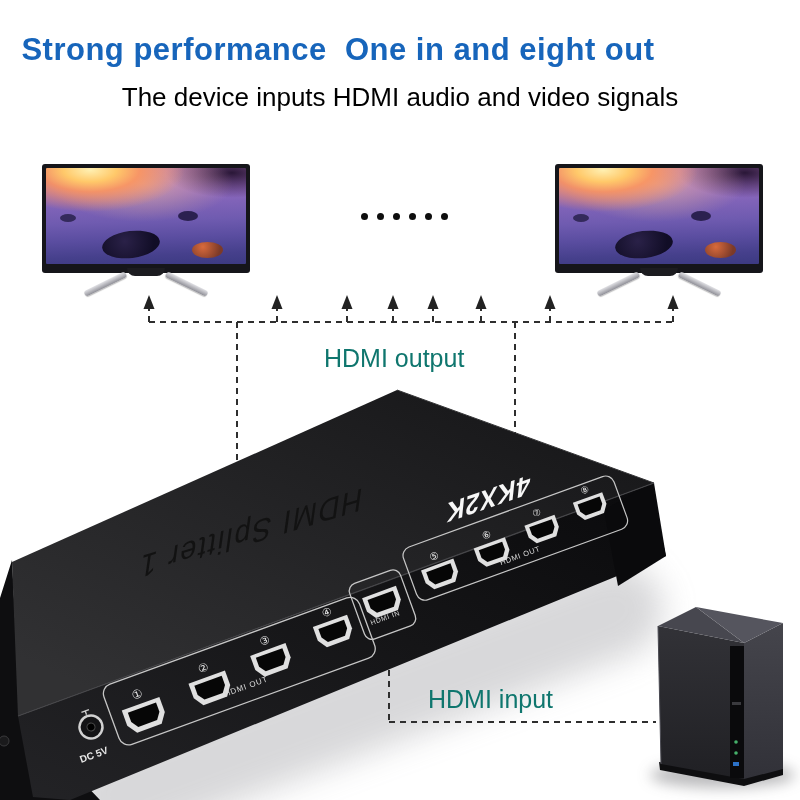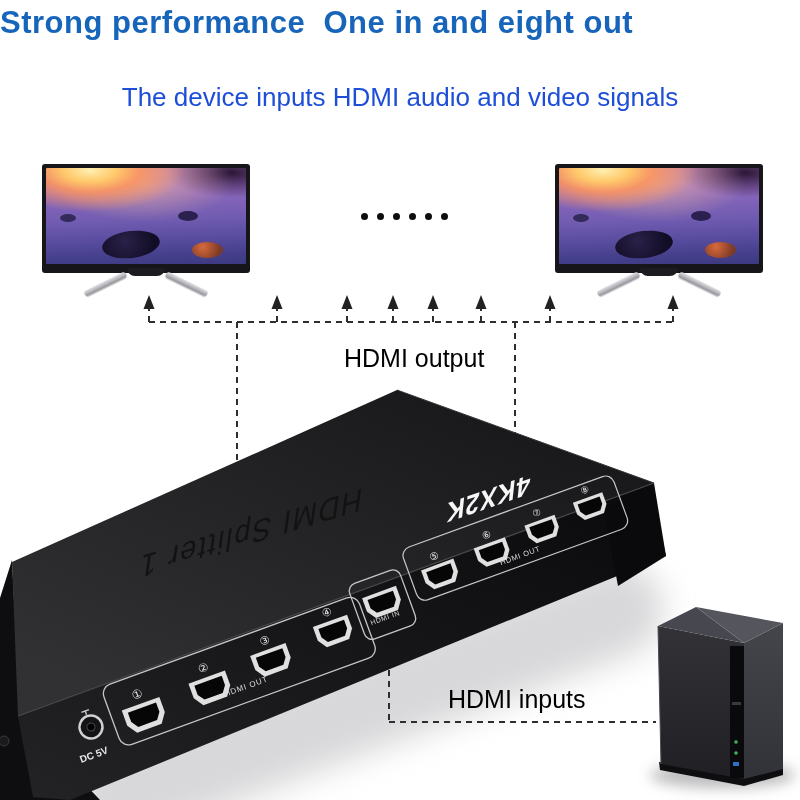--- a/index.html
+++ b/index.html
@@ -1,20 +1,20 @@
 <!DOCTYPE html>
 <html><head>
 <meta charset="utf-8">
 <style>
   html,body{margin:0;padding:0;}
   body{width:800px;height:800px;position:relative;background:#ffffff;overflow:hidden;
        font-family:"Liberation Sans", sans-serif;}
 
   
-  .title{position:absolute;left:0;top:5px;width:676px;
+  .title{position:absolute;left:0;top:32px;width:676px;text-align:center;
          font-size:31px;font-weight:bold;white-space:pre;letter-spacing:0.5px;}
   .subtitle{position:absolute;left:0;top:80px;width:800px;text-align:center;
             font-size:26px;line-height:35px;}
 
   
   .tv{position:absolute;width:208px;height:130px;}
   .tv-panel{position:absolute;left:0;top:0;width:208px;height:109px;background:#15151a;
             border-radius:3px;padding:4px 4px 9px 4px;box-sizing:border-box;}
   .tv-screen{position:relative;width:100%;height:100%;overflow:hidden;border-radius:1px;
     background:
@@ -36,39 +36,39 @@
   .leg{position:absolute;top:107px;width:46px;height:6px;border-radius:3px;
        background:linear-gradient(180deg,#e2e2e6,#8e8e96);box-shadow:0 1px 1px rgba(0,0,0,0.25);}
   .leg-left{left:38px;transform-origin:100% 50%;transform:rotate(-26deg);}
   .leg-right{left:124px;transform-origin:0 50%;transform:rotate(26deg);}
 
   
   .dots{position:absolute;left:361px;top:213px;display:flex;gap:9px;}
   .dot{width:7px;height:7px;border-radius:50%;background:#0e0e0e;}
 
   
-  .diagram-label{position:absolute;font-size:25px;color:#000000;margin-left:20px;}
+  .diagram-label{position:absolute;font-size:25px;color:#0f766e;}
   .label-output{left:324px;top:344px;}
   .label-input{left:428px;top:685px;}
 
   
   .shadow-device{position:absolute;left:55px;top:655px;width:625px;height:95px;
       background:rgba(125,125,132,0.30);border-radius:60px;
       transform:rotate(-20.5deg);filter:blur(16px);}
   .shadow-tower{position:absolute;left:650px;top:762px;width:145px;height:26px;
       background:rgba(60,60,66,0.35);border-radius:50%;filter:blur(7px);}
 
   svg.scene{position:absolute;left:0;top:0;}
   text{font-family:"Liberation Sans", sans-serif;}
 </style>
 </head>
 <body>
 
 <div class="title" style="color:#1765bb;">Strong performance  One in and eight out</div>
-<div class="subtitle" style="color:#1d4ed8;">
+<div class="subtitle" style="color:#000000;">
   <div>The device inputs HDMI audio and video signals</div>
 </div>
 
 <div class="tv" style="left:42px;top:164px;">
   <div class="tv-panel">
     <div class="tv-screen">
       <div class="rock rock-left"></div>
       <div class="rock rock-small"></div>
       <div class="rock rock-big"></div>
       <div class="rock rock-right"></div>
@@ -243,13 +243,13 @@
     <rect x="730" y="646" width="14" height="132" fill="#0a0a0c"></rect>
     <rect x="732" y="702" width="9" height="3" fill="#3a3a3e"></rect>
     <circle cx="736" cy="742" r="1.8" fill="#45b06a"></circle>
     <circle cx="736" cy="753" r="1.8" fill="#45b06a"></circle>
     <rect x="733" y="762" width="6" height="4" fill="#2c72c8"></rect>
     <line x1="658" y1="626" x2="661" y2="764" stroke="#4a4a52" stroke-width="1"></line>
   </g>
 </svg>
 
 <div class="diagram-label label-output">HDMI output</div>
-<div class="diagram-label label-input">HDMI inputs</div>
+<div class="diagram-label label-input">HDMI input</div>
 
 </body></html>

